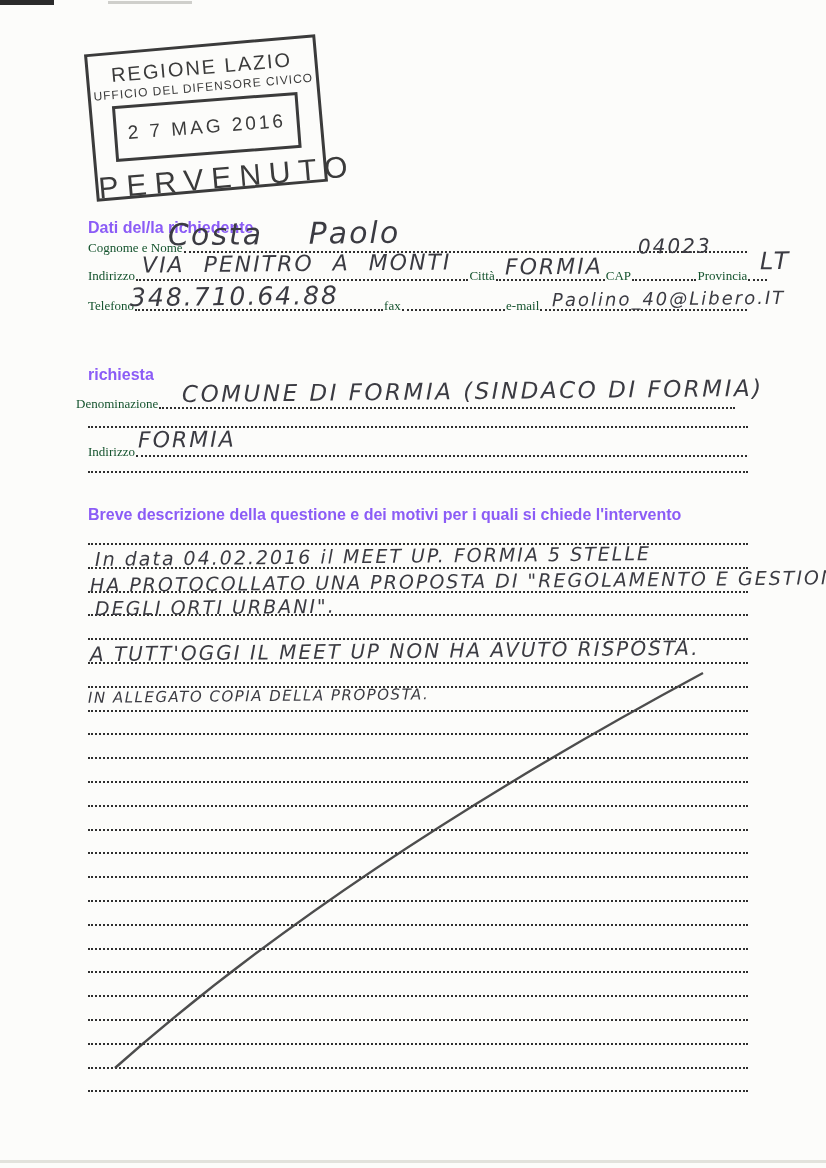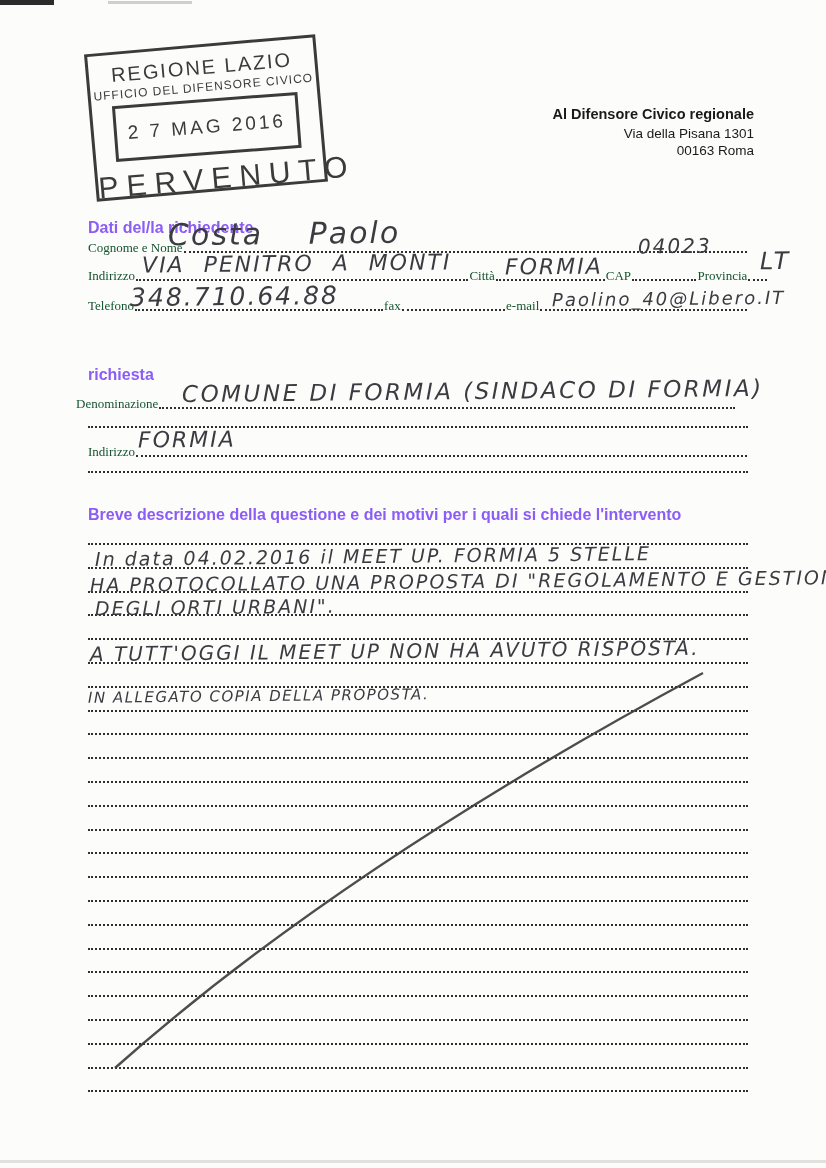--- a/index.html
+++ b/index.html
@@ -77,25 +77,20 @@
   <div class="stamp">
     <div class="s1">REGIONE LAZIO</div>
     <div class="s2">UFFICIO DEL DIFENSORE CIVICO</div>
     <div class="datebox">
       <span>2 7 MAG 2016</span>
     </div>
     <div class="s4">PERVENUTO</div>
   </div>
 
 
-  <div class="recipient">
-    <div class="r1">Al Difensore Civico regionale</div>
-    <div class="r2">Via della Pisana 1301</div>
-    <div class="r3">00163 Roma</div>
-  </div>
 
   <div class="sec-h" style="left:88px;top:219px;">Dati del/la richiedente</div>
 
   <div class="frow" style="left:88px;top:238px;width:660px;">
     <span class="flabel">Cognome e Nome</span>
     <span class="dotleader"></span>
   </div>
 
   <div class="frow" style="left:88px;top:266px;width:680px;">
     <span class="flabel">Indirizzo</span>

